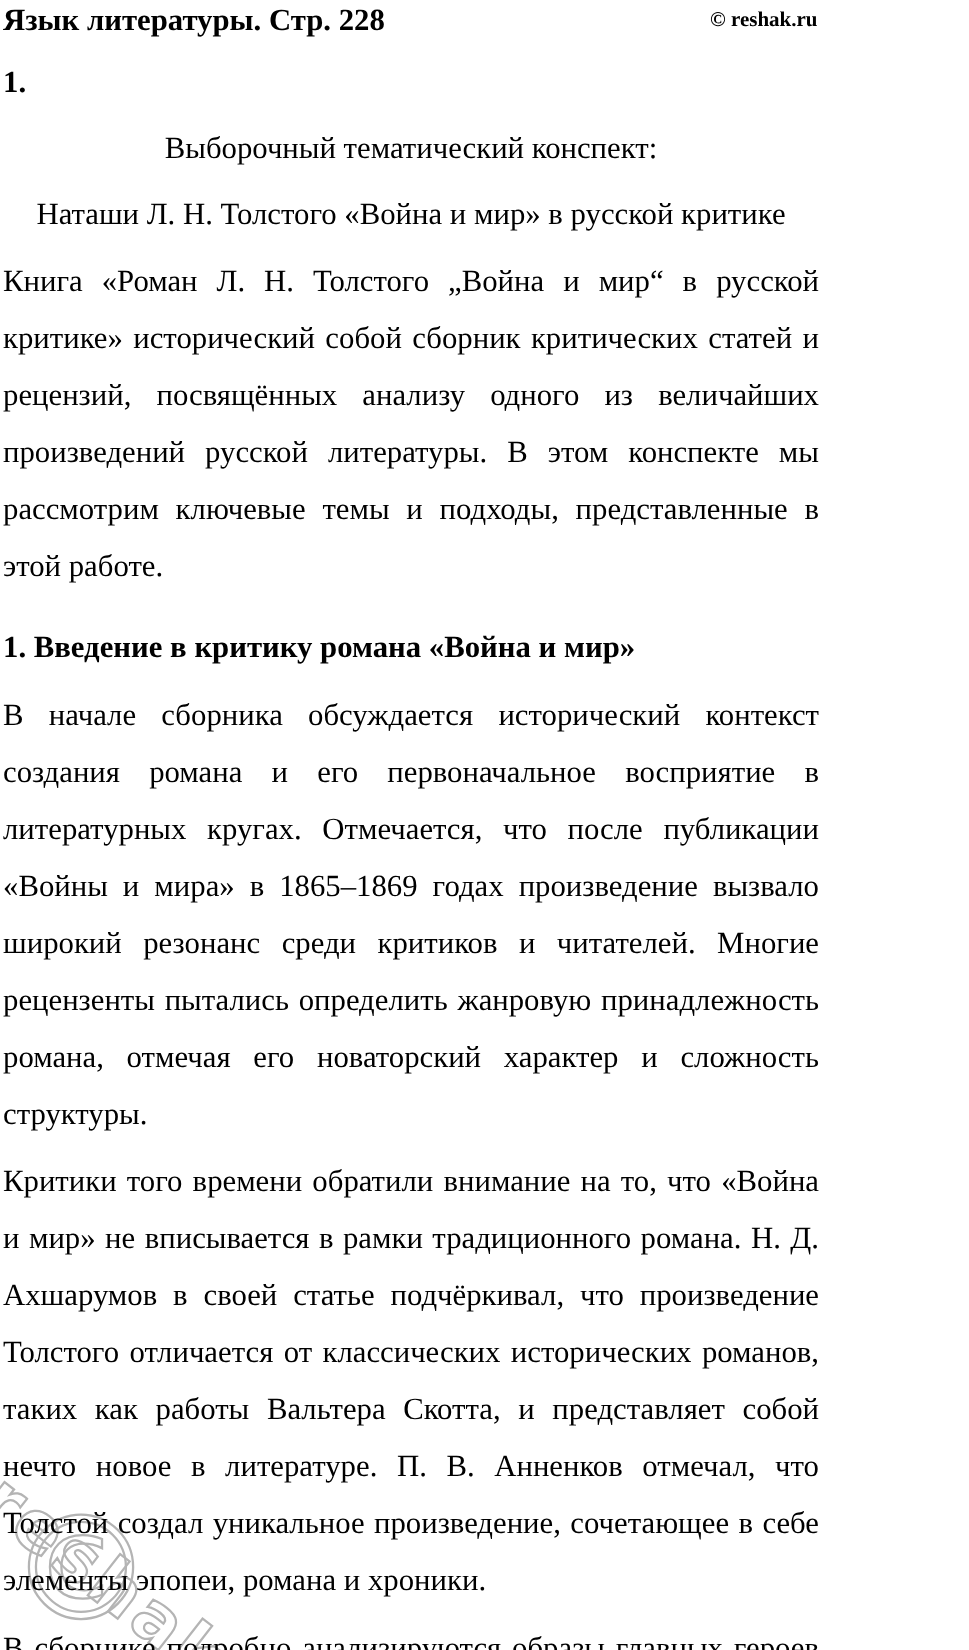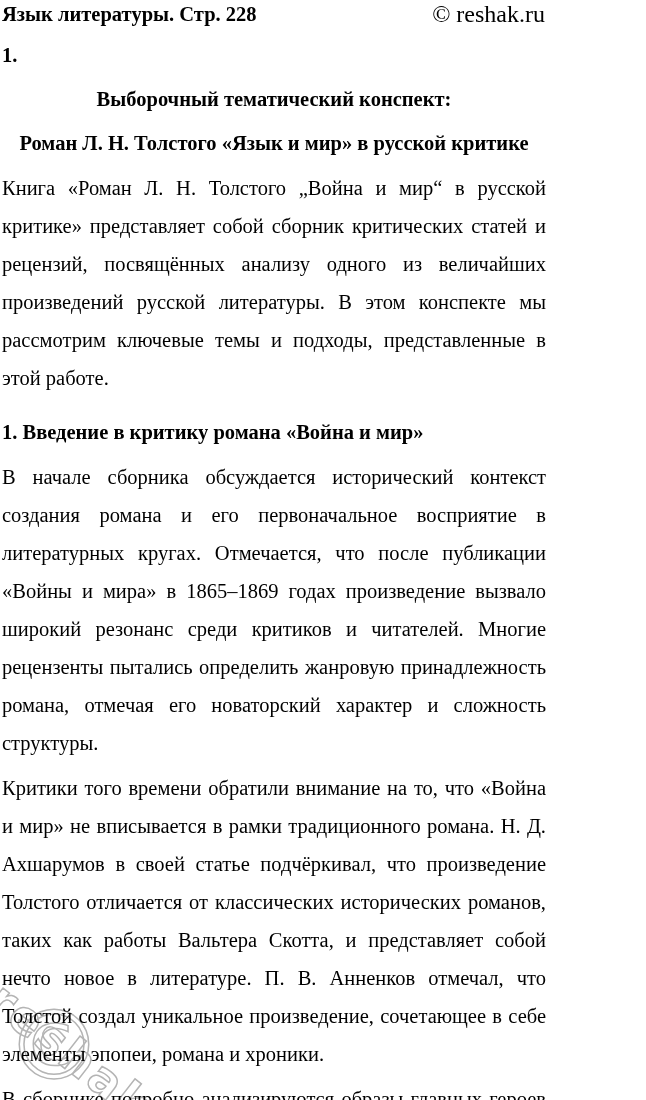--- a/index.html
+++ b/index.html
@@ -15,24 +15,24 @@
     line-height: 38px;
   }
   .header {
     display: flex;
     justify-content: space-between;
     align-items: flex-start;
     padding: 1px 3px 0 2px;
     line-height: 26px;
   }
   .header-title { font-weight: 700; }
-  .brand { font-weight: 400; font-size: 24px; }
+  .brand { font-weight: 700; font-size: 14px; }
   .content { position: relative; z-index: 1; padding: 0 2px; }
   .task-number { font-weight: 700; margin-top: 9px; }
-  .title-center { text-align: center; font-weight: 700; margin-top: 6px; }
+  .title-center { text-align: center; font-weight: 400; margin-top: 6px; }
   .sec-heading { font-weight: 700; margin-top: 16px; text-align: left; }
   .body-text { text-align: justify; margin: 7px 0 0 0; hyphens: none; }
   .watermark {
     position: absolute;
     left: 0; top: 970px;
     width: 260px; height: 130px;
     z-index: 0;
     pointer-events: none;
   }
   .wm-text {
@@ -66,23 +66,23 @@
   <div class="header">
     <div class="header-title">Язык литературы. Стр. 228</div>
     <div class="brand">© reshak.ru</div>
   </div>
 
   <div class="content">
     <div class="task-number">1.</div>
 
     <div class="title-center">Выборочный тематический конспект:</div>
 
-    <div class="title-center">Роман Л. Н. Толстого «Язык и мир» в русской критике</div>
+    <div class="title-center">Наташи Л. Н. Толстого «Война и мир» в русской критике</div>
 
-    <p class="body-text">Книга «Роман Л. Н. Толстого „Война и мир“ в русской критике» представляет собой сборник критических статей и рецензий, посвящённых анализу одного из величайших произведений русской литературы. В этом конспекте мы рассмотрим ключевые темы и подходы, представленные в этой работе.</p>
+    <p class="body-text">Книга «Роман Л. Н. Толстого „Война и мир“ в русской критике» исторический собой сборник критических статей и рецензий, посвящённых анализу одного из величайших произведений русской литературы. В этом конспекте мы рассмотрим ключевые темы и подходы, представленные в этой работе.</p>
 
     <div class="sec-heading">1. Введение в критику романа «Война и мир»</div>
 
     <p class="body-text">В начале сборника обсуждается исторический контекст создания романа и его первоначальное восприятие в литературных кругах. Отмечается, что после публикации «Войны и мира» в 1865–1869 годах произведение вызвало широкий резонанс среди критиков и читателей. Многие рецензенты пытались определить жанровую принадлежность романа, отмечая его новаторский характер и сложность структуры.</p>
 
 
     <p class="body-text">Критики того времени обратили внимание на то, что «Война и мир» не вписывается в рамки традиционного романа. Н. Д. Ахшарумов в своей статье подчёркивал, что произведение Толстого отличается от классических исторических романов, таких как работы Вальтера Скотта, и представляет собой нечто новое в литературе. П. В. Анненков отмечал, что Толстой создал уникальное произведение, сочетающее в себе элементы эпопеи, романа и хроники.</p>
 
 
     <p class="body-text">В сборнике подробно анализируются образы главных героев романа. Критики обсуждают глубину психологического портрета Андрея Болконского, духовные искания Пьера Безухова и эволюцию Наташи</p>

